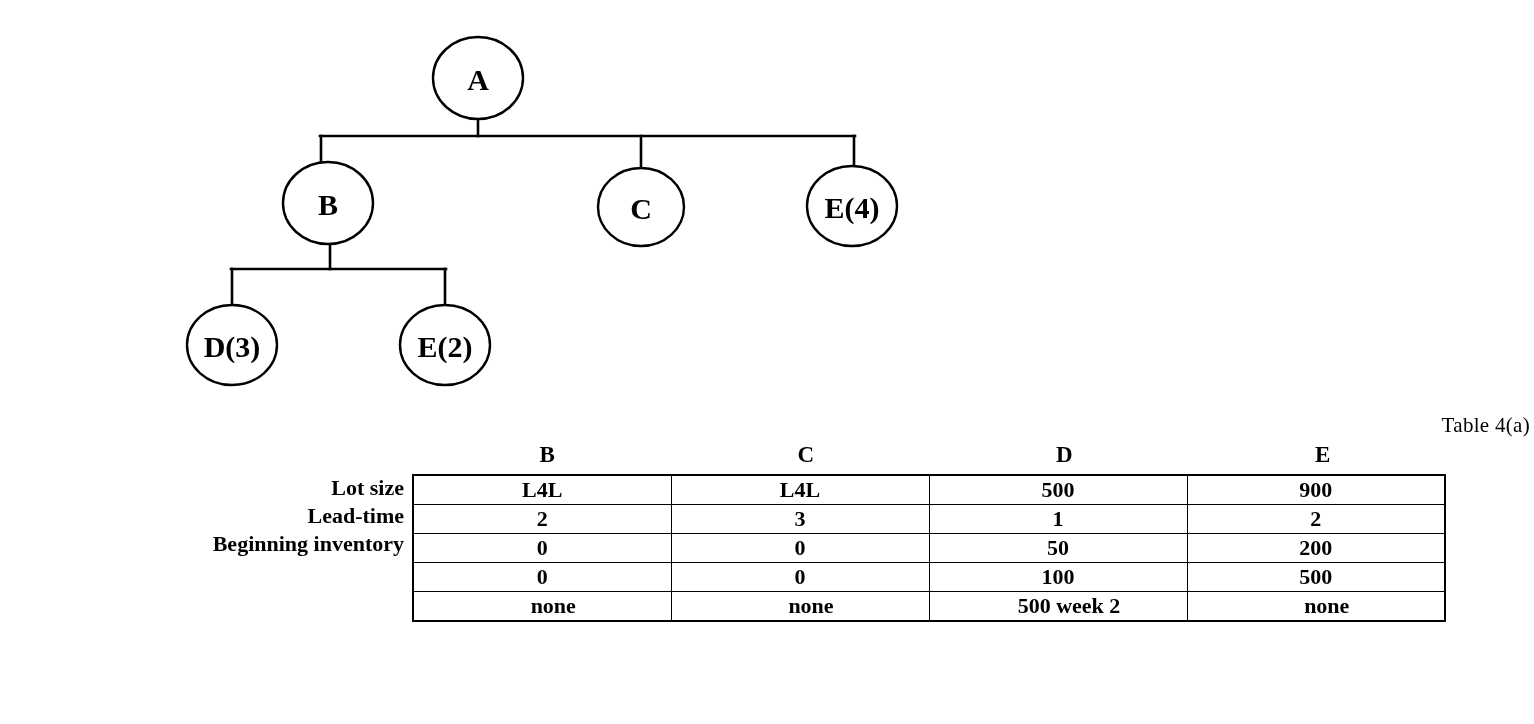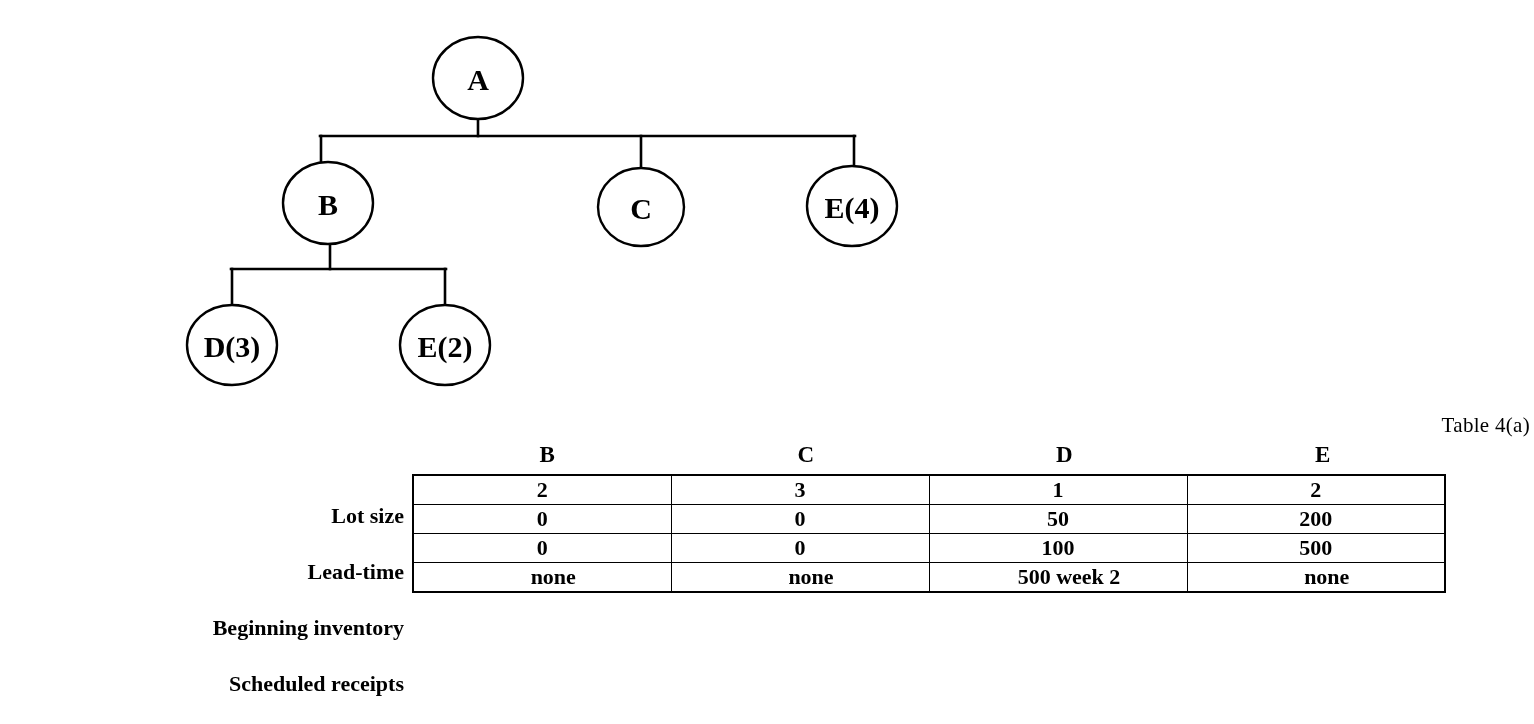--- a/index.html
+++ b/index.html
@@ -95,21 +95,20 @@
   }
   #row-labels .row-label {
     height: 28px;
     line-height: 28px;
     text-align: right;
     padding-right: 8px;
     box-sizing: border-box;
     font-size: 22px;
     font-weight: bold;
     white-space: nowrap;
-    margin-top: 28px;
   }
   #data-grid {
     border-collapse: collapse;
     width: 1034px;
     table-layout: fixed;
     border: 2.6px solid #000000;
   }
   #data-grid td {
     border: 1.6px solid #000000;
     height: 28px;
@@ -181,25 +180,30 @@
     <div class="col-head">D</div>
     <div class="col-head">E</div>
   </div>
 
   <div id="grid-wrap">
 
     <div id="row-labels">
       <div class="row-label">Lot size</div>
       <div class="row-label">Lead-time</div>
       <div class="row-label">Beginning inventory</div>
-      <div class="row-label">Scheduled receipts</div>
     </div>
 
     <table id="data-grid">
       <tbody>
+        <tr>
+          <td>L4L</td>
+          <td>L4L</td>
+          <td>500</td>
+          <td>900</td>
+        </tr>
         <tr>
           <td>2</td>
           <td>3</td>
           <td>1</td>
           <td>2</td>
         </tr>
         <tr>
           <td>0</td>
           <td>0</td>
           <td>50</td>

